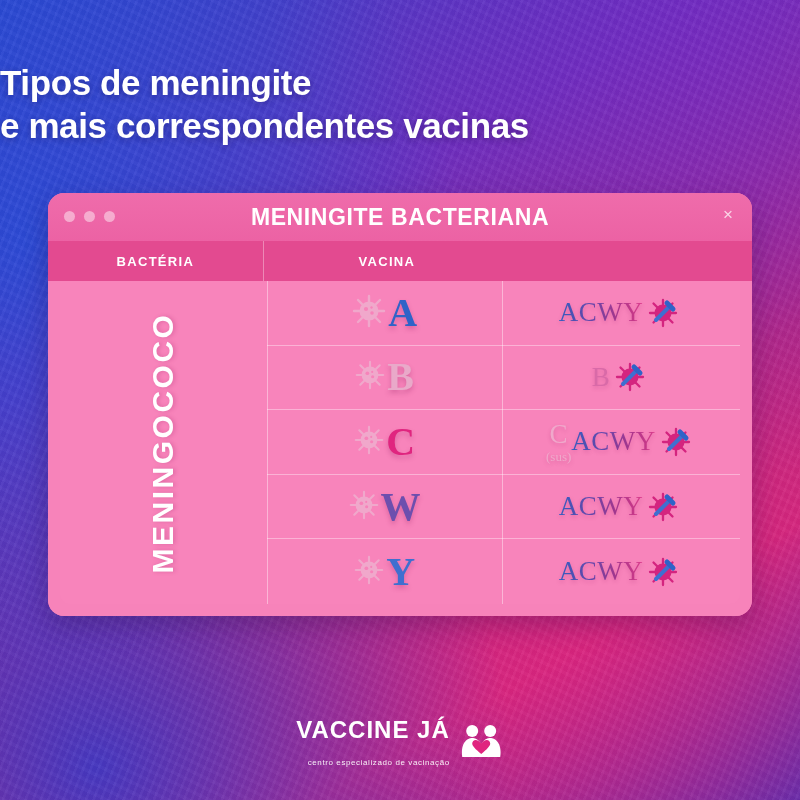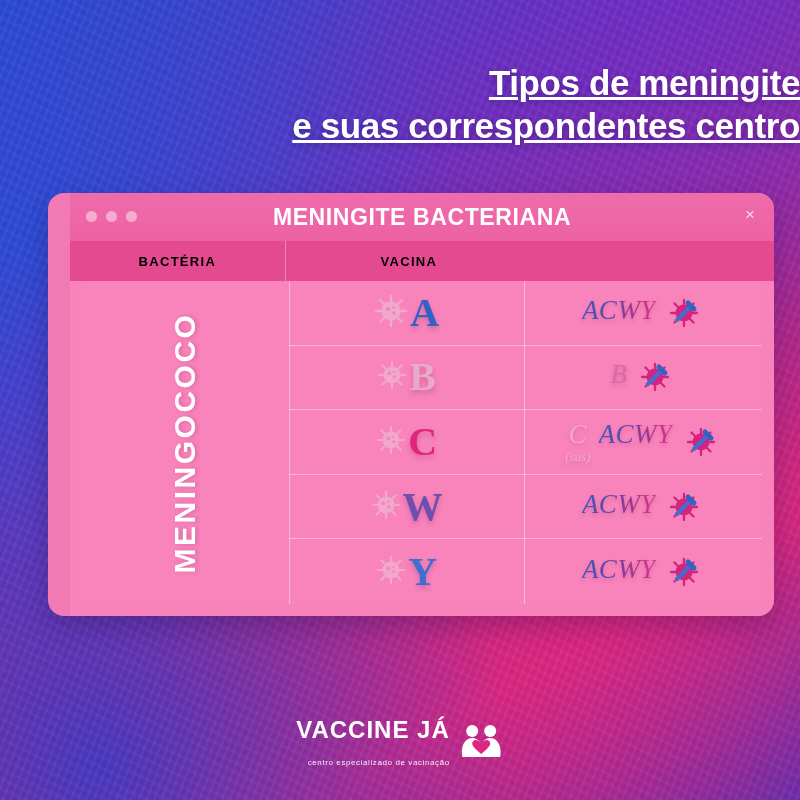--- a/index.html
+++ b/index.html
@@ -34,46 +34,44 @@
       repeating-linear-gradient(112deg, rgba(255,255,255,0.035) 0px, rgba(255,255,255,0.035) 2px, rgba(0,0,0,0.02) 3px, rgba(0,0,0,0.02) 7px),
       repeating-linear-gradient(26deg, rgba(255,255,255,0.025) 0px, rgba(255,255,255,0.025) 3px, rgba(0,0,0,0.015) 4px, rgba(0,0,0,0.015) 9px);
     pointer-events: none;
   }
 
   .headline {
     position: absolute;
     top: 62px;
     left: 0;
     width: 800px;
-    text-align: right;
+    text-align: left;
     color: #ffffff;
     font-size: 35px;
     font-weight: bold;
     line-height: 1.22;
     letter-spacing: -0.4px;
     text-shadow: 0 2px 7px rgba(20, 10, 60, 0.33);
     z-index: 3;
-    text-decoration: underline;
   }
   .headline .l1 { display: block; }
   .headline .l2 { display: block; }
 
   
   .window {
     position: absolute;
     left: 48px;
     top: 193px;
     width: 704px;
     height: 423px;
     border-radius: 16px;
     background: #f27ab4;
     box-shadow: 0 10px 26px rgba(40, 10, 70, 0.28);
     overflow: hidden;
     z-index: 3;
-    padding-left: 22px;
   }
 
   .titlebar {
     position: relative;
     height: 48px;
     background: linear-gradient(180deg, #ef6cab 0%, #ec62a4 100%);
   }
   .dots {
     position: absolute;
     left: 16px;
@@ -104,21 +102,21 @@
     color: rgba(255, 255, 255, 0.72);
     font-size: 17px;
     line-height: 20px;
     text-align: center;
   }
 
   .col-head {
     display: flex;
     height: 40px;
     background: #e34a90;
-    color: #000000;
+    color: #ffffff;
     font-size: 13px;
     font-weight: bold;
     letter-spacing: 1.3px;
   }
   .col-head > div {
     display: flex;
     align-items: center;
     justify-content: center;
   }
   .c1 { width: 30.5%; }
@@ -205,23 +203,22 @@
   }
   .sero-a { color: #2f63c8; }
   .sero-b { color: #e9a9c9; }
   .sero-c { color: #e0257f; }
   .sero-w { color: #6d4fae; }
   .sero-y { color: #3f6fd0; }
 
   .vaccine {
     width: 50.4%;
     display: flex;
+    align-items: center;
     justify-content: center;
-    gap: 8px;
-    font-style: italic;
   }
   .vac-text {
     font-family: "Liberation Serif", serif;
     font-size: 27px;
     line-height: 1;
     letter-spacing: 0.5px;
     text-shadow: 0 2px 4px rgba(140, 20, 90, 0.22);
   }
   .vac-acwy {
     background: linear-gradient(90deg, #2f63c8 0%, #6a49ad 42%, #b0398f 72%, #e0408f 100%);
@@ -291,21 +288,21 @@
     opacity: 0.92;
   }
 </style>
 </head>
 <body>
 
 <div class="poster">
 
   <div class="headline">
     <span class="l1">Tipos de meningite</span>
-    <span class="l2">e suas correspondentes centro</span>
+    <span class="l2">e mais correspondentes vacinas</span>
   </div>
 
   <div class="window">
 
     <div class="titlebar">
       <div class="dots">
         <span class="dot"></span>
         <span class="dot"></span>
         <span class="dot"></span>
       </div>

